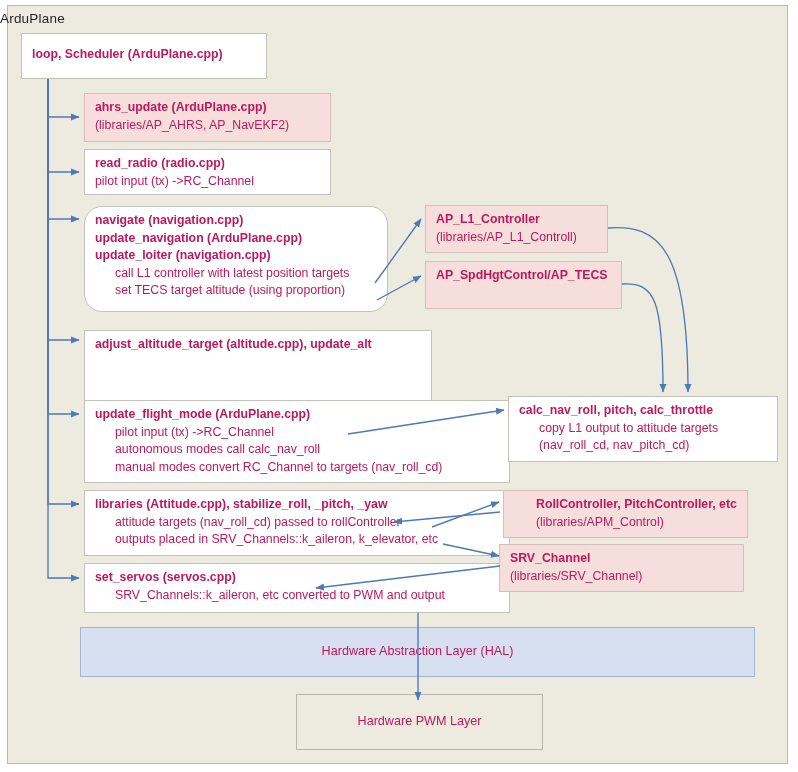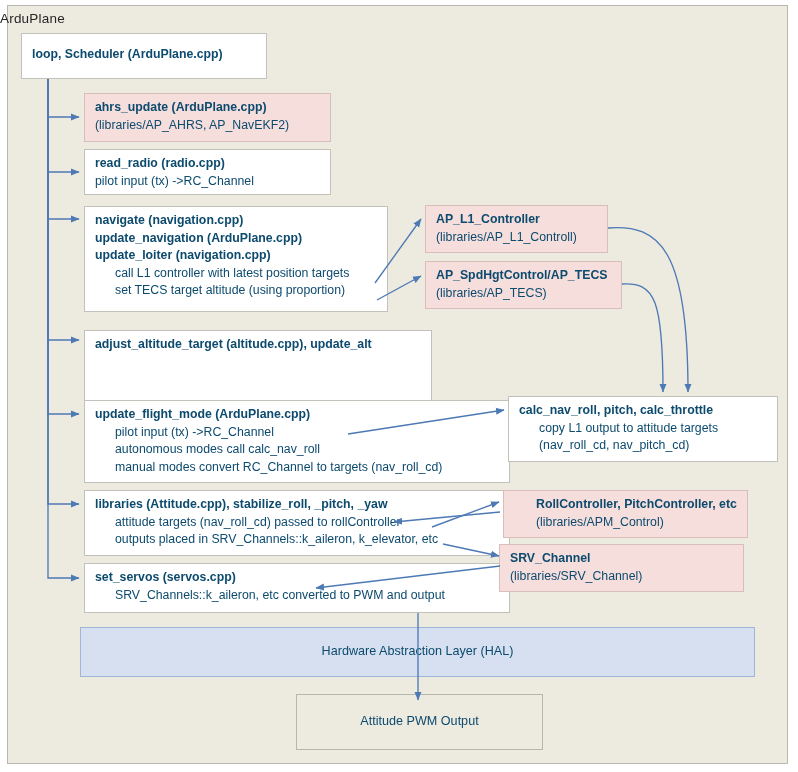--- a/index.html
+++ b/index.html
@@ -38,21 +38,21 @@
     color: #262626;
     letter-spacing: 0.2px;
   }
   .node {
     position: absolute;
     box-sizing: border-box;
     border: 1px solid #bfbfb6;
     padding: 5px 0 0 10px;
     font-size: 12.3px;
     line-height: 17.5px;
-    color: #0c4a6e;
+    color: #be185d;
     overflow: hidden;
   }
   .node.white { background: #ffffff; border-color: #c2c2bb; }
   .node.pink  { background: #f5dedc; border-color: #d9bdbb; }
   .node.blue  { background: #d6e0f0; border-color: #9fb6d6; }
   .node.beige { background: #edebe0; border-color: #b6b6ac; }
   .ttl { font-weight: bold; white-space: nowrap; display:block; }
   .sub { font-weight: normal; white-space: nowrap; display:block; }
   .ind { padding-left: 20px; }
   .centered {
@@ -86,21 +86,21 @@
   <div class="node pink" style="left:84px; top:93px; width:247px; height:49px;">
     <span class="ttl">ahrs_update (ArduPlane.cpp)</span>
     <span class="sub">(libraries/AP_AHRS, AP_NavEKF2)</span>
   </div>
 
   <div class="node white" style="left:84px; top:149px; width:247px; height:46px;">
     <span class="ttl">read_radio (radio.cpp)</span>
     <span class="sub">pilot input (tx) -&gt;RC_Channel</span>
   </div>
 
-  <div class="node white" style="left:84px; top:206px; width:304px; height:106px;">
+  <div class="node white" style="left:84px; top:206px; width:304px; height:106px;border-radius:18px;">
     <span class="ttl">navigate (navigation.cpp)</span>
     <span class="ttl">update_navigation (ArduPlane.cpp)</span>
     <span class="ttl">update_loiter (navigation.cpp)</span>
     <span class="sub ind">call L1 controller with latest position targets</span>
     <span class="sub ind">set TECS target altitude (using proportion)</span>
   </div>
 
   <div class="node white" style="left:84px; top:322px; width:348px; height:72px;margin-top:8px;">
     <span class="ttl">adjust_altitude_target (altitude.cpp), update_alt</span>
   </div>
@@ -123,21 +123,20 @@
     <span class="sub ind">SRV_Channels::k_aileron, etc converted to PWM and output</span>
   </div>
 
   <div class="node pink" style="left:425px; top:205px; width:183px; height:48px;">
     <span class="ttl">AP_L1_Controller</span>
     <span class="sub">(libraries/AP_L1_Controll)</span>
   </div>
 
   <div class="node pink" style="left:425px; top:261px; width:197px; height:48px;">
     <span class="ttl">AP_SpdHgtControl/AP_TECS</span>
-    <span class="sub">(libraries/AP_TECS)</span>
   </div>
 
   <div class="node white" style="left:508px; top:396px; width:270px; height:66px;">
     <span class="ttl">calc_nav_roll, pitch, calc_throttle</span>
     <span class="sub ind">copy L1 output to attitude targets</span>
     <span class="sub ind">(nav_roll_cd, nav_pitch_cd)</span>
   </div>
 
   <div class="node pink" style="left:503px; top:490px; width:245px; height:48px;padding-left:32px;">
     <span class="ttl">RollController, PitchController, etc</span>
@@ -147,21 +146,21 @@
   <div class="node pink" style="left:499px; top:544px; width:245px; height:48px;">
     <span class="ttl">SRV_Channel</span>
     <span class="sub">(libraries/SRV_Channel)</span>
   </div>
 
   <div class="node blue centered" style="left:80px; top:627px; width:675px; height:50px;">
     <span class="ttl">Hardware Abstraction Layer (HAL)</span>
   </div>
 
   <div class="node beige centered" style="left:296px; top:694px; width:247px; height:56px;">
-    <span class="ttl">Attitude PWM Output</span>
+    <span class="ttl">Hardware PWM Layer</span>
   </div>
 
   <svg class="wires" viewBox="0 0 798 772" xmlns="http://www.w3.org/2000/svg">
     <defs>
       <marker id="ah" markerWidth="7" markerHeight="7" refX="6" refY="3" orient="auto" markerUnits="strokeWidth">
         <path d="M0,0.4 L6.4,3 L0,5.6 z" fill="#4d79b5"></path>
       </marker>
     </defs>
     <g stroke="#4d79b5" stroke-width="1.35" fill="none" marker-end="url(#ah)">
 

